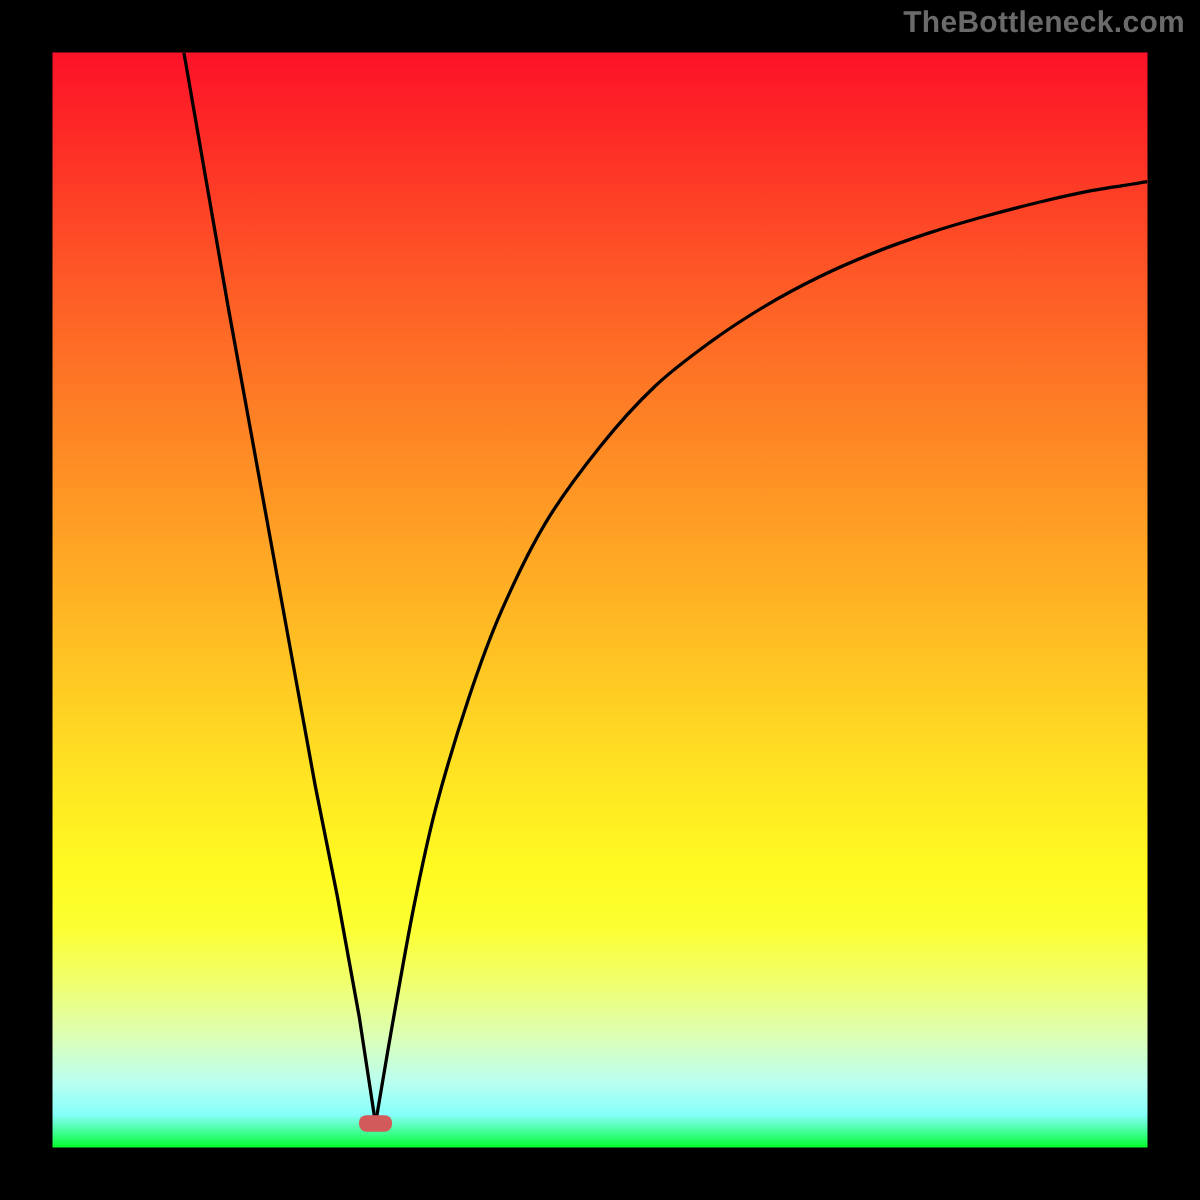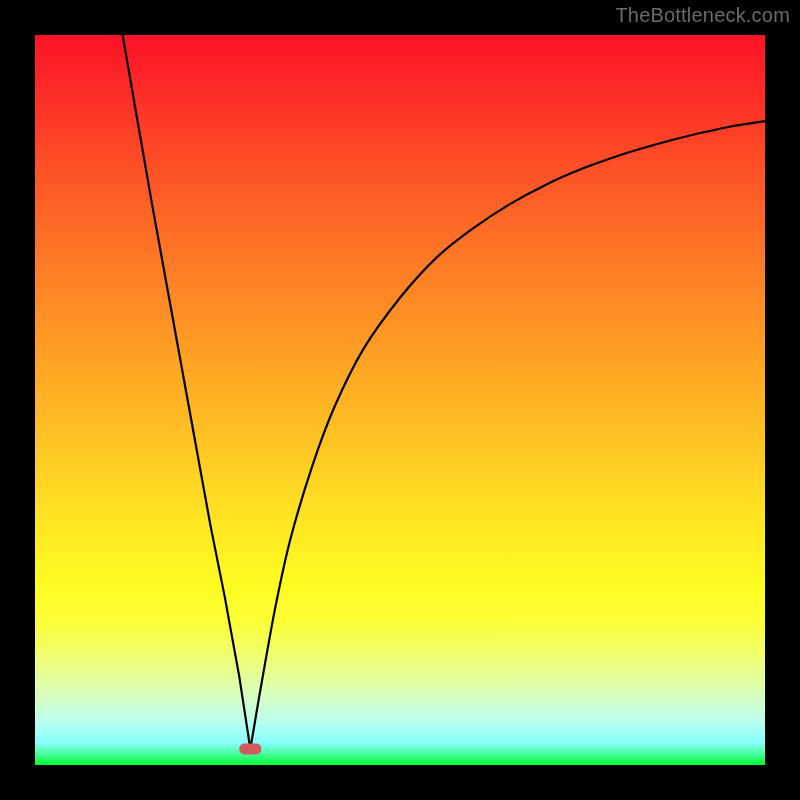--- a/index.html
+++ b/index.html
@@ -51,21 +51,21 @@
     inset: 0;
     width: 730px;
     height: 730px;
   }
   .watermark {
     position: absolute;
     top: 4px;
     right: 10px;
     color: #6a6a6a;
     font-size: 20px;
-    font-weight: 400;
+    font-weight: 700;
     letter-spacing: 0.2px;
   }
 </style>
 </head>
 <body>
 
 <div class="frame">
   <div class="plot">
     <div class="gradient-bg"></div>
     <svg class="curve-svg" viewBox="0 0 730 730" preserveAspectRatio="none">

